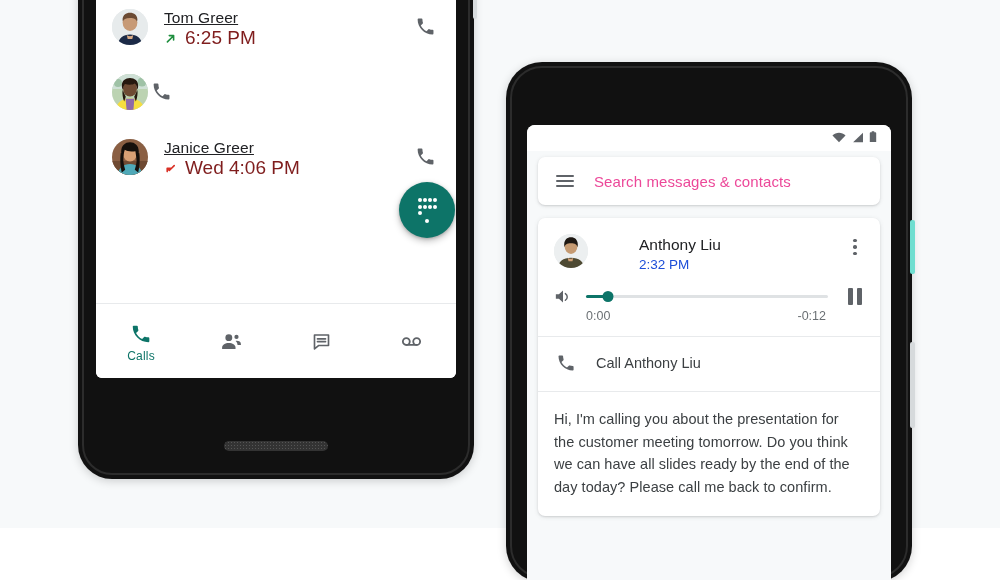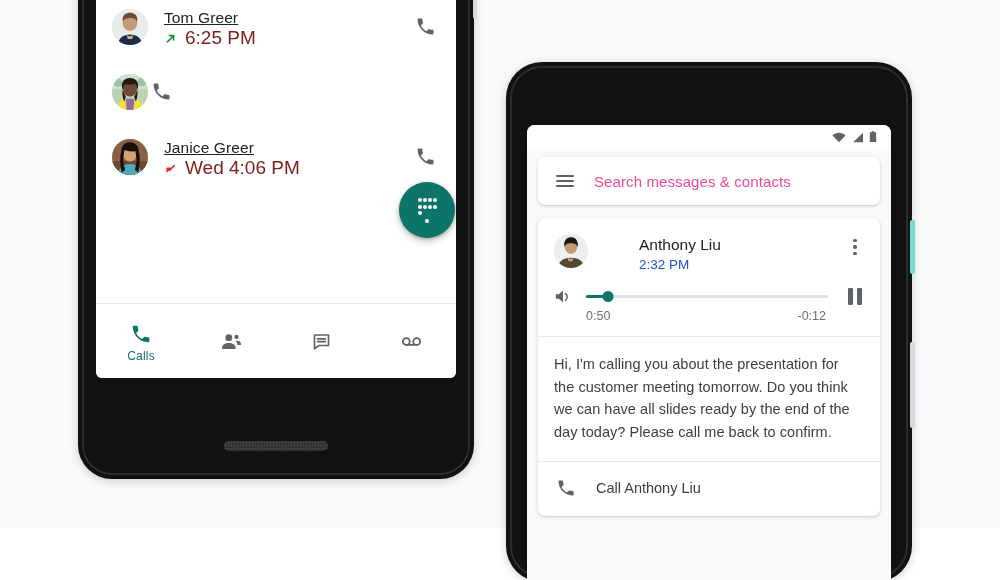--- a/index.html
+++ b/index.html
@@ -702,33 +702,33 @@
             <span id="slider-fill" style="width: 9%;"></span>
             <span id="slider-thumb" style="left: 9%;"></span>
           </span>
           <span id="pause-btn">
             <i></i>
               <i></i>
           </span>
         </div>
 
         <div id="time-row">
-          <span class="time-label">0:50</span>
+          <span class="time-label">0:00</span>
           <span class="time-label">-0:12</span>
         </div>
-
-        <div id="transcript">Hi, I'm calling you about the presentation for the customer meeting tomorrow. Do you think we can have all slides ready by the end of the day today? Please call me back to confirm.</div>
 
         <div id="call-action-row">
           <span id="call-action-icon">
             <svg viewBox="0 0 24 24" width="20" height="20" fill="#5f6368">
               <path d="M6.6 10.8c1.4 2.8 3.8 5.1 6.6 6.6l2.2-2.2c.3-.3.7-.4 1-.2 1.2.4 2.4.6 3.7.6.6 0 1 .4 1 1V20c0 .6-.4 1-1 1C10.7 21 3 13.3 3 3.9c0-.6.4-1 1-1h3.5c.6 0 1 .4 1 1 0 1.3.2 2.5.6 3.7.1.3 0 .7-.2 1z"></path>
             </svg>
           </span>
           <span id="call-action-label">Call Anthony Liu</span>
         </div>
 
+        <div id="transcript">Hi, I'm calling you about the presentation for the customer meeting tomorrow. Do you think we can have all slides ready by the end of the day today? Please call me back to confirm.</div>
+
       </div>
 
     </div>
   </div>
 
 </div>
 
 </body></html>

